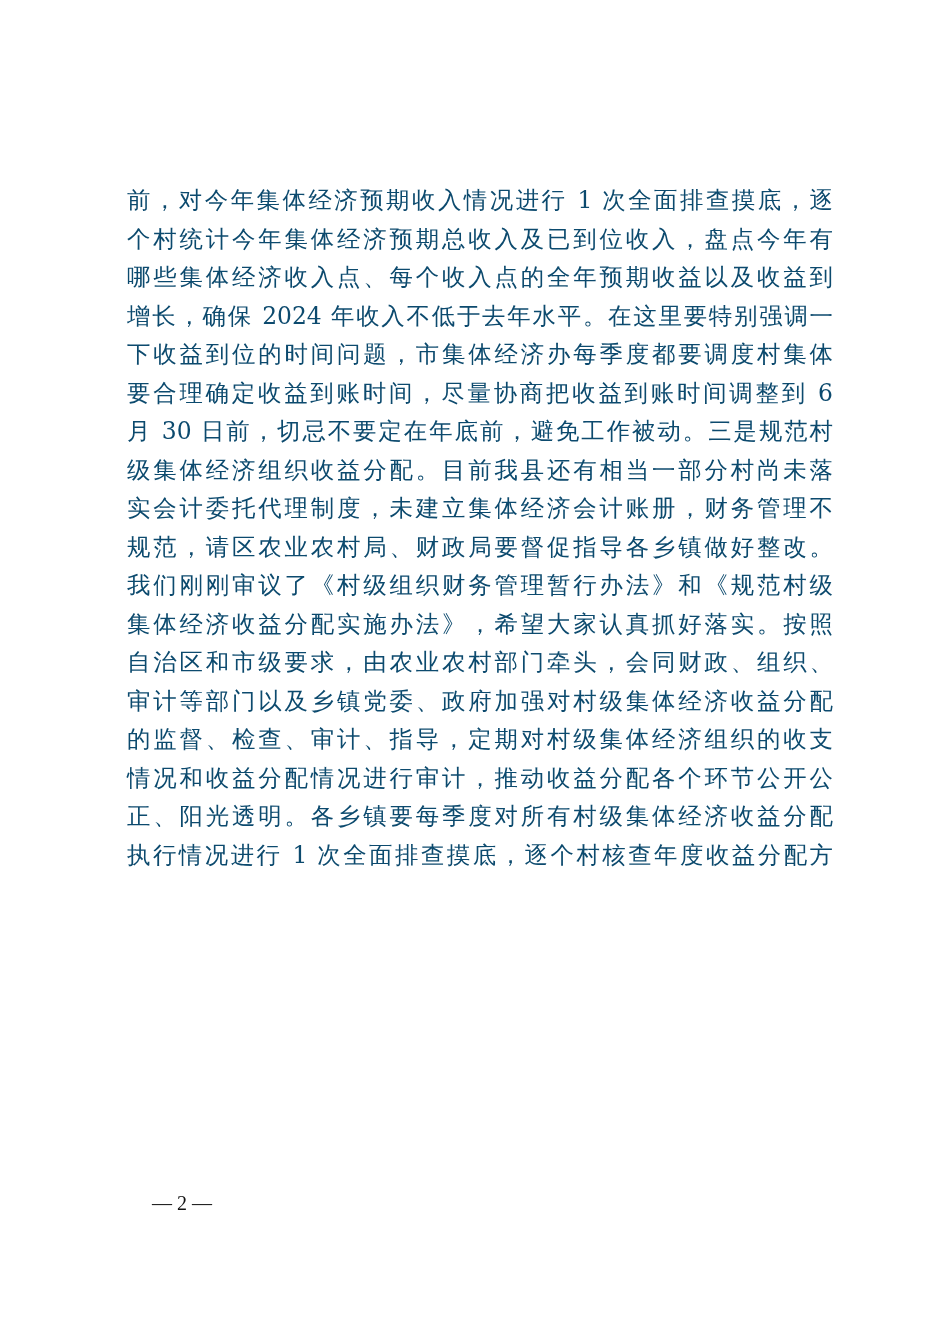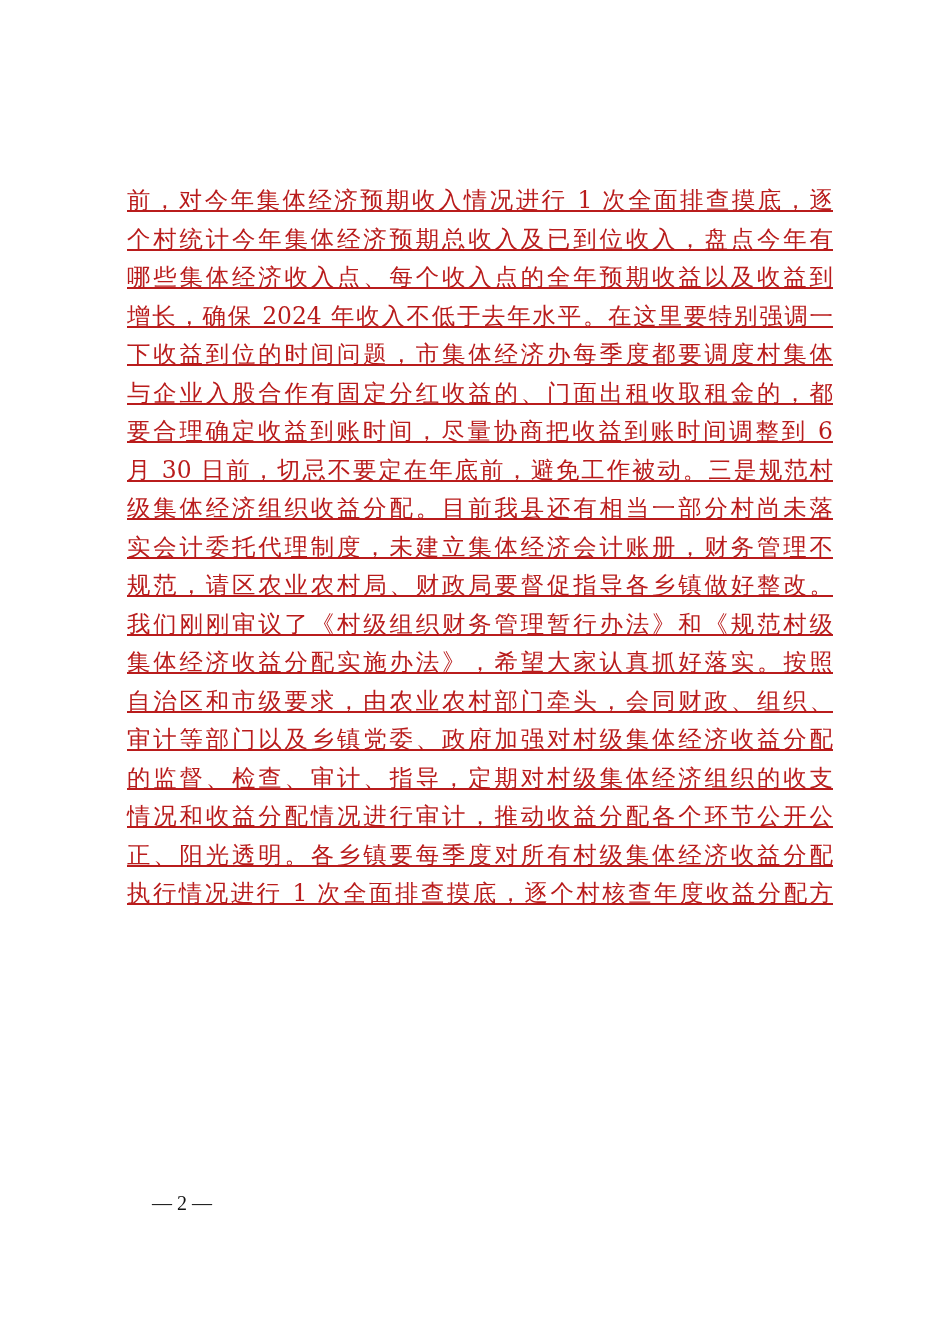--- a/index.html
+++ b/index.html
@@ -1,40 +1,39 @@
 <!DOCTYPE html>
 <html><head>
 <meta charset="utf-8">
 <style>
   html, body { margin: 0; padding: 0; background: #ffffff; }
   body { width: 950px; height: 1344px; position: relative; overflow: hidden; }
   .page { position: absolute; left: 0; top: 0; width: 950px; height: 1344px; background: #ffffff; }
   .body-text {
     position: absolute; left: 127px; top: 181px; width: 706px;
     font-family: "DejaVu Serif", "Liberation Serif", serif;
-    font-size: 23.4px; color: #b91c1c; line-height: 38.5px; text-decoration: underline;
+    font-size: 23.4px; color: #0c4a6e; line-height: 38.5px;
   }
   .line { display: block; white-space: nowrap; text-align: justify; text-align-last: justify; height: 38.5px; }
   .page-number {
     position: absolute; left: 152px; top: 1192px;
     font-family: "Liberation Serif", "DejaVu Serif", serif;
     font-size: 20px; color: #111111;
   }
 </style>
 </head>
 <body>
 
 <div class="page">
   <div class="body-text">
     <span class="line">前，对今年集体经济预期收入情况进行 1 次全面排查摸底，逐</span>
     <span class="line">个村统计今年集体经济预期总收入及已到位收入，盘点今年有</span>
     <span class="line">哪些集体经济收入点、每个收入点的全年预期收益以及收益到</span>
     <span class="line">增长，确保 2024 年收入不低于去年水平。在这里要特别强调一</span>
     <span class="line">下收益到位的时间问题，市集体经济办每季度都要调度村集体</span>
-    <span class="line">与企业入股合作有固定分红收益的、门面出租收取租金的，都</span>
     <span class="line">要合理确定收益到账时间，尽量协商把收益到账时间调整到 6</span>
     <span class="line">月 30 日前，切忌不要定在年底前，避免工作被动。三是规范村</span>
     <span class="line">级集体经济组织收益分配。目前我县还有相当一部分村尚未落</span>
     <span class="line">实会计委托代理制度，未建立集体经济会计账册，财务管理不</span>
     <span class="line">规范，请区农业农村局、财政局要督促指导各乡镇做好整改。</span>
     <span class="line">我们刚刚审议了《村级组织财务管理暂行办法》和《规范村级</span>
     <span class="line">集体经济收益分配实施办法》，希望大家认真抓好落实。按照</span>
     <span class="line">自治区和市级要求，由农业农村部门牵头，会同财政、组织、</span>
     <span class="line">审计等部门以及乡镇党委、政府加强对村级集体经济收益分配</span>
     <span class="line">的监督、检查、审计、指导，定期对村级集体经济组织的收支</span>

